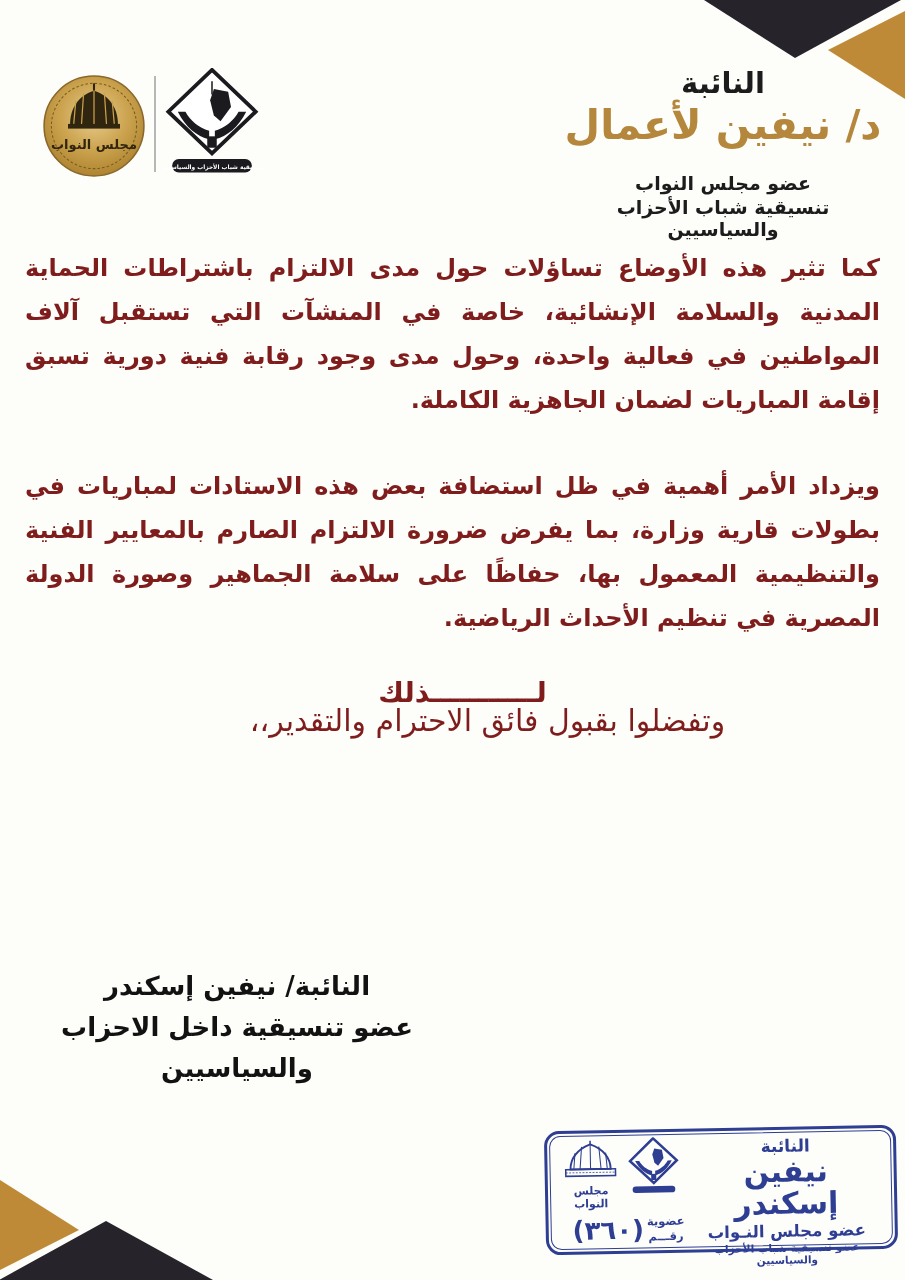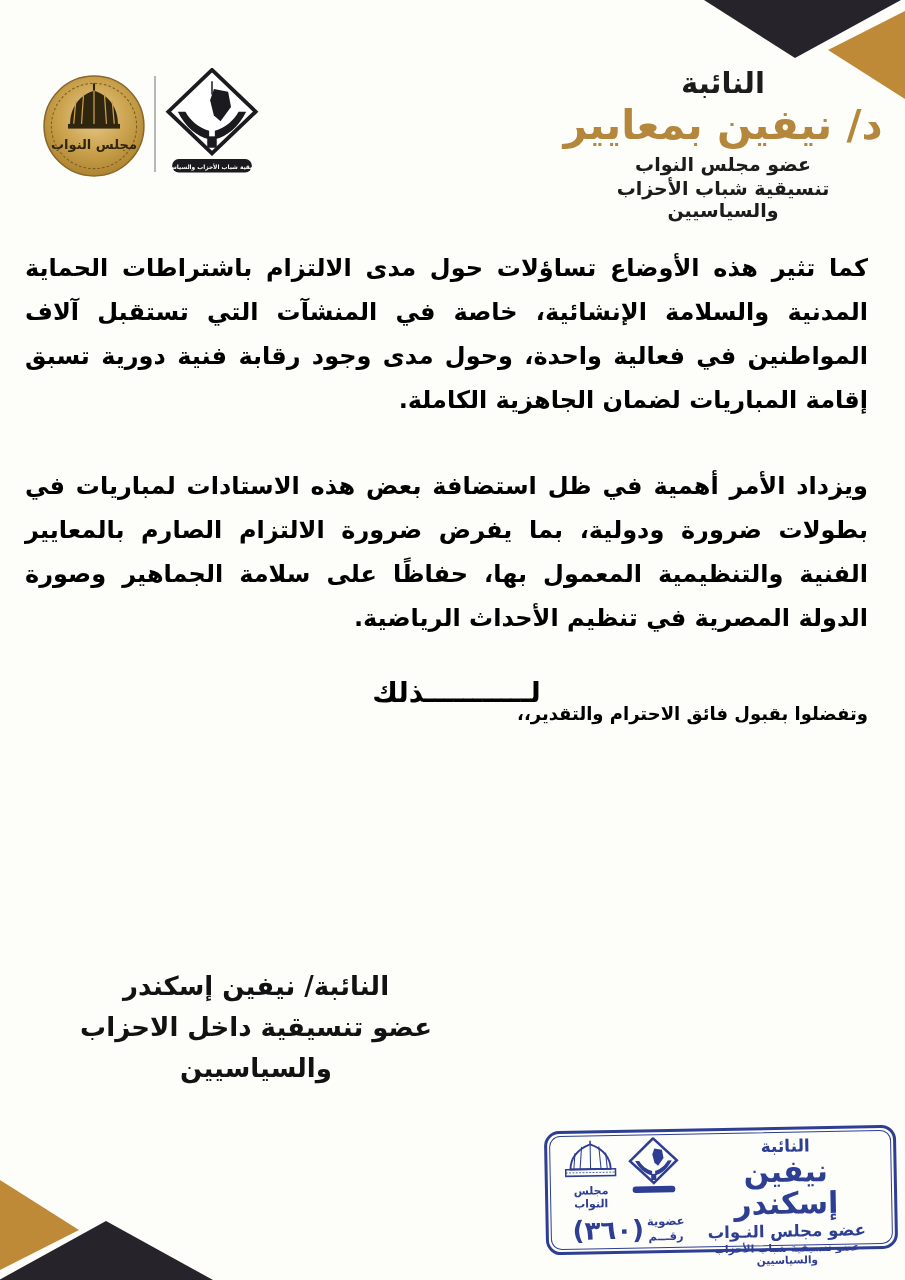--- a/index.html
+++ b/index.html
@@ -20,45 +20,45 @@
   .logo-divider { position: absolute; left: 112px; top: 8px; width: 1.5px; height: 96px; background: #b7b7b7; }
   .diamond-logo { position: absolute; left: 120px; top: 0; width: 100px; height: 112px; }
 
   
   .header-block {
     position: absolute; right: 22px; top: 66px; width: 320px;
     direction: rtl; text-align: center; color: #1d1c1c;
   }
   .header-title { font-size: 29px; font-weight: bold; letter-spacing: 0.5px; }
   .header-name  { font-size: 41px; font-weight: bold; color: #b5873c; line-height: 1.15; margin-top: 2px; }
-  .header-sub1  { font-size: 19px; font-weight: 600; margin-top: 4px; }
+  .header-sub1  { font-size: 19px; font-weight: 600; margin-top: 23px; }
   .header-sub2  { font-size: 19px; font-weight: 600; margin-top: 2px; }
 
   
   .body-block {
-    position: absolute; left: 25px; right: 37px; top: 246px;
-    direction: rtl; color: #000000;
+    position: absolute; left: 25px; right: 25px; top: 246px;
+    direction: rtl; color: #7f1d1d;
   }
   .para {
     font-size: 24px; font-weight: bold; line-height: 44px;
     text-align: justify; text-align-last: right;
     margin-bottom: 42px;
   }
   .therefore {
     font-size: 28px; font-weight: bold; text-align: center;
     padding-left: 20px; margin-top: -6px;
   }
   .closing {
-    font-size: 18px; font-weight: bold; text-align: right;
+    font-size: 30px; font-weight: normal; text-align: center;
     padding-left: 70px; margin-top: -6px;
   }
 
   
   .signature {
-    position: absolute; left: 41px; top: 966px; width: 430px;
+    position: absolute; left: 22px; top: 966px; width: 430px;
     direction: rtl; text-align: center; color: #121212;
   }
   .sig-line { font-size: 26px; font-weight: bold; line-height: 41px; }
 
   
   .stamp {
     position: absolute; left: 545px; top: 1128px; width: 352px; height: 124px;
     border: 3.5px solid #2e3e93; border-radius: 15px;
     transform: rotate(-1.1deg);
     color: #2e3e93; direction: rtl;
@@ -120,28 +120,28 @@
       <path d="M14 46 C22 62 34 72 47 75 L47 66 C36 63 27 55 22 46 Z" fill="#1b1a1e"></path>
       <path d="M86 46 C78 62 66 72 53 75 L53 66 C64 63 73 55 78 46 Z" fill="#1b1a1e"></path>
       <rect x="45" y="72" width="10" height="12" fill="#1b1a1e"></rect>
       <rect x="8" y="96" width="84" height="14" rx="7" fill="#1b1a1e"></rect>
       <text x="50" y="106" text-anchor="middle" font-size="6.2" font-weight="bold" fill="#ffffff" direction="rtl">تنسيقية شباب الأحزاب والسياسيين</text>
     </svg>
   </div>
 
   <div class="header-block">
     <div class="header-title">النائبة</div>
-    <div class="header-name">د/ نيفين بمعايير</div>
+    <div class="header-name">د/ نيفين لأعمال</div>
     <div class="header-sub1">عضو مجلس النواب</div>
     <div class="header-sub2">تنسيقية شباب الأحزاب والسياسيين</div>
   </div>
 
   <div class="body-block">
     <div class="para">كما تثير هذه الأوضاع تساؤلات حول مدى الالتزام باشتراطات الحماية المدنية والسلامة الإنشائية، خاصة في المنشآت التي تستقبل آلاف المواطنين في فعالية واحدة، وحول مدى وجود رقابة فنية دورية تسبق إقامة المباريات لضمان الجاهزية الكاملة.</div>
-    <div class="para">ويزداد الأمر أهمية في ظل استضافة بعض هذه الاستادات لمباريات في بطولات ضرورة ودولية، بما يفرض ضرورة الالتزام الصارم بالمعايير الفنية والتنظيمية المعمول بها، حفاظًا على سلامة الجماهير وصورة الدولة المصرية في تنظيم الأحداث الرياضية.</div>
+    <div class="para">ويزداد الأمر أهمية في ظل استضافة بعض هذه الاستادات لمباريات في بطولات قارية وزارة، بما يفرض ضرورة الالتزام الصارم بالمعايير الفنية والتنظيمية المعمول بها، حفاظًا على سلامة الجماهير وصورة الدولة المصرية في تنظيم الأحداث الرياضية.</div>
     <div class="therefore">لـــــــــــذلك</div>
     <div class="closing">وتفضلوا بقبول فائق الاحترام والتقدير،،</div>
   </div>
 
   <div class="signature">
     <div class="sig-line">النائبة/ نيفين إسكندر</div>
     <div class="sig-line">عضو تنسيقية داخل الاحزاب والسياسيين</div>
   </div>
 
   <div class="stamp">

